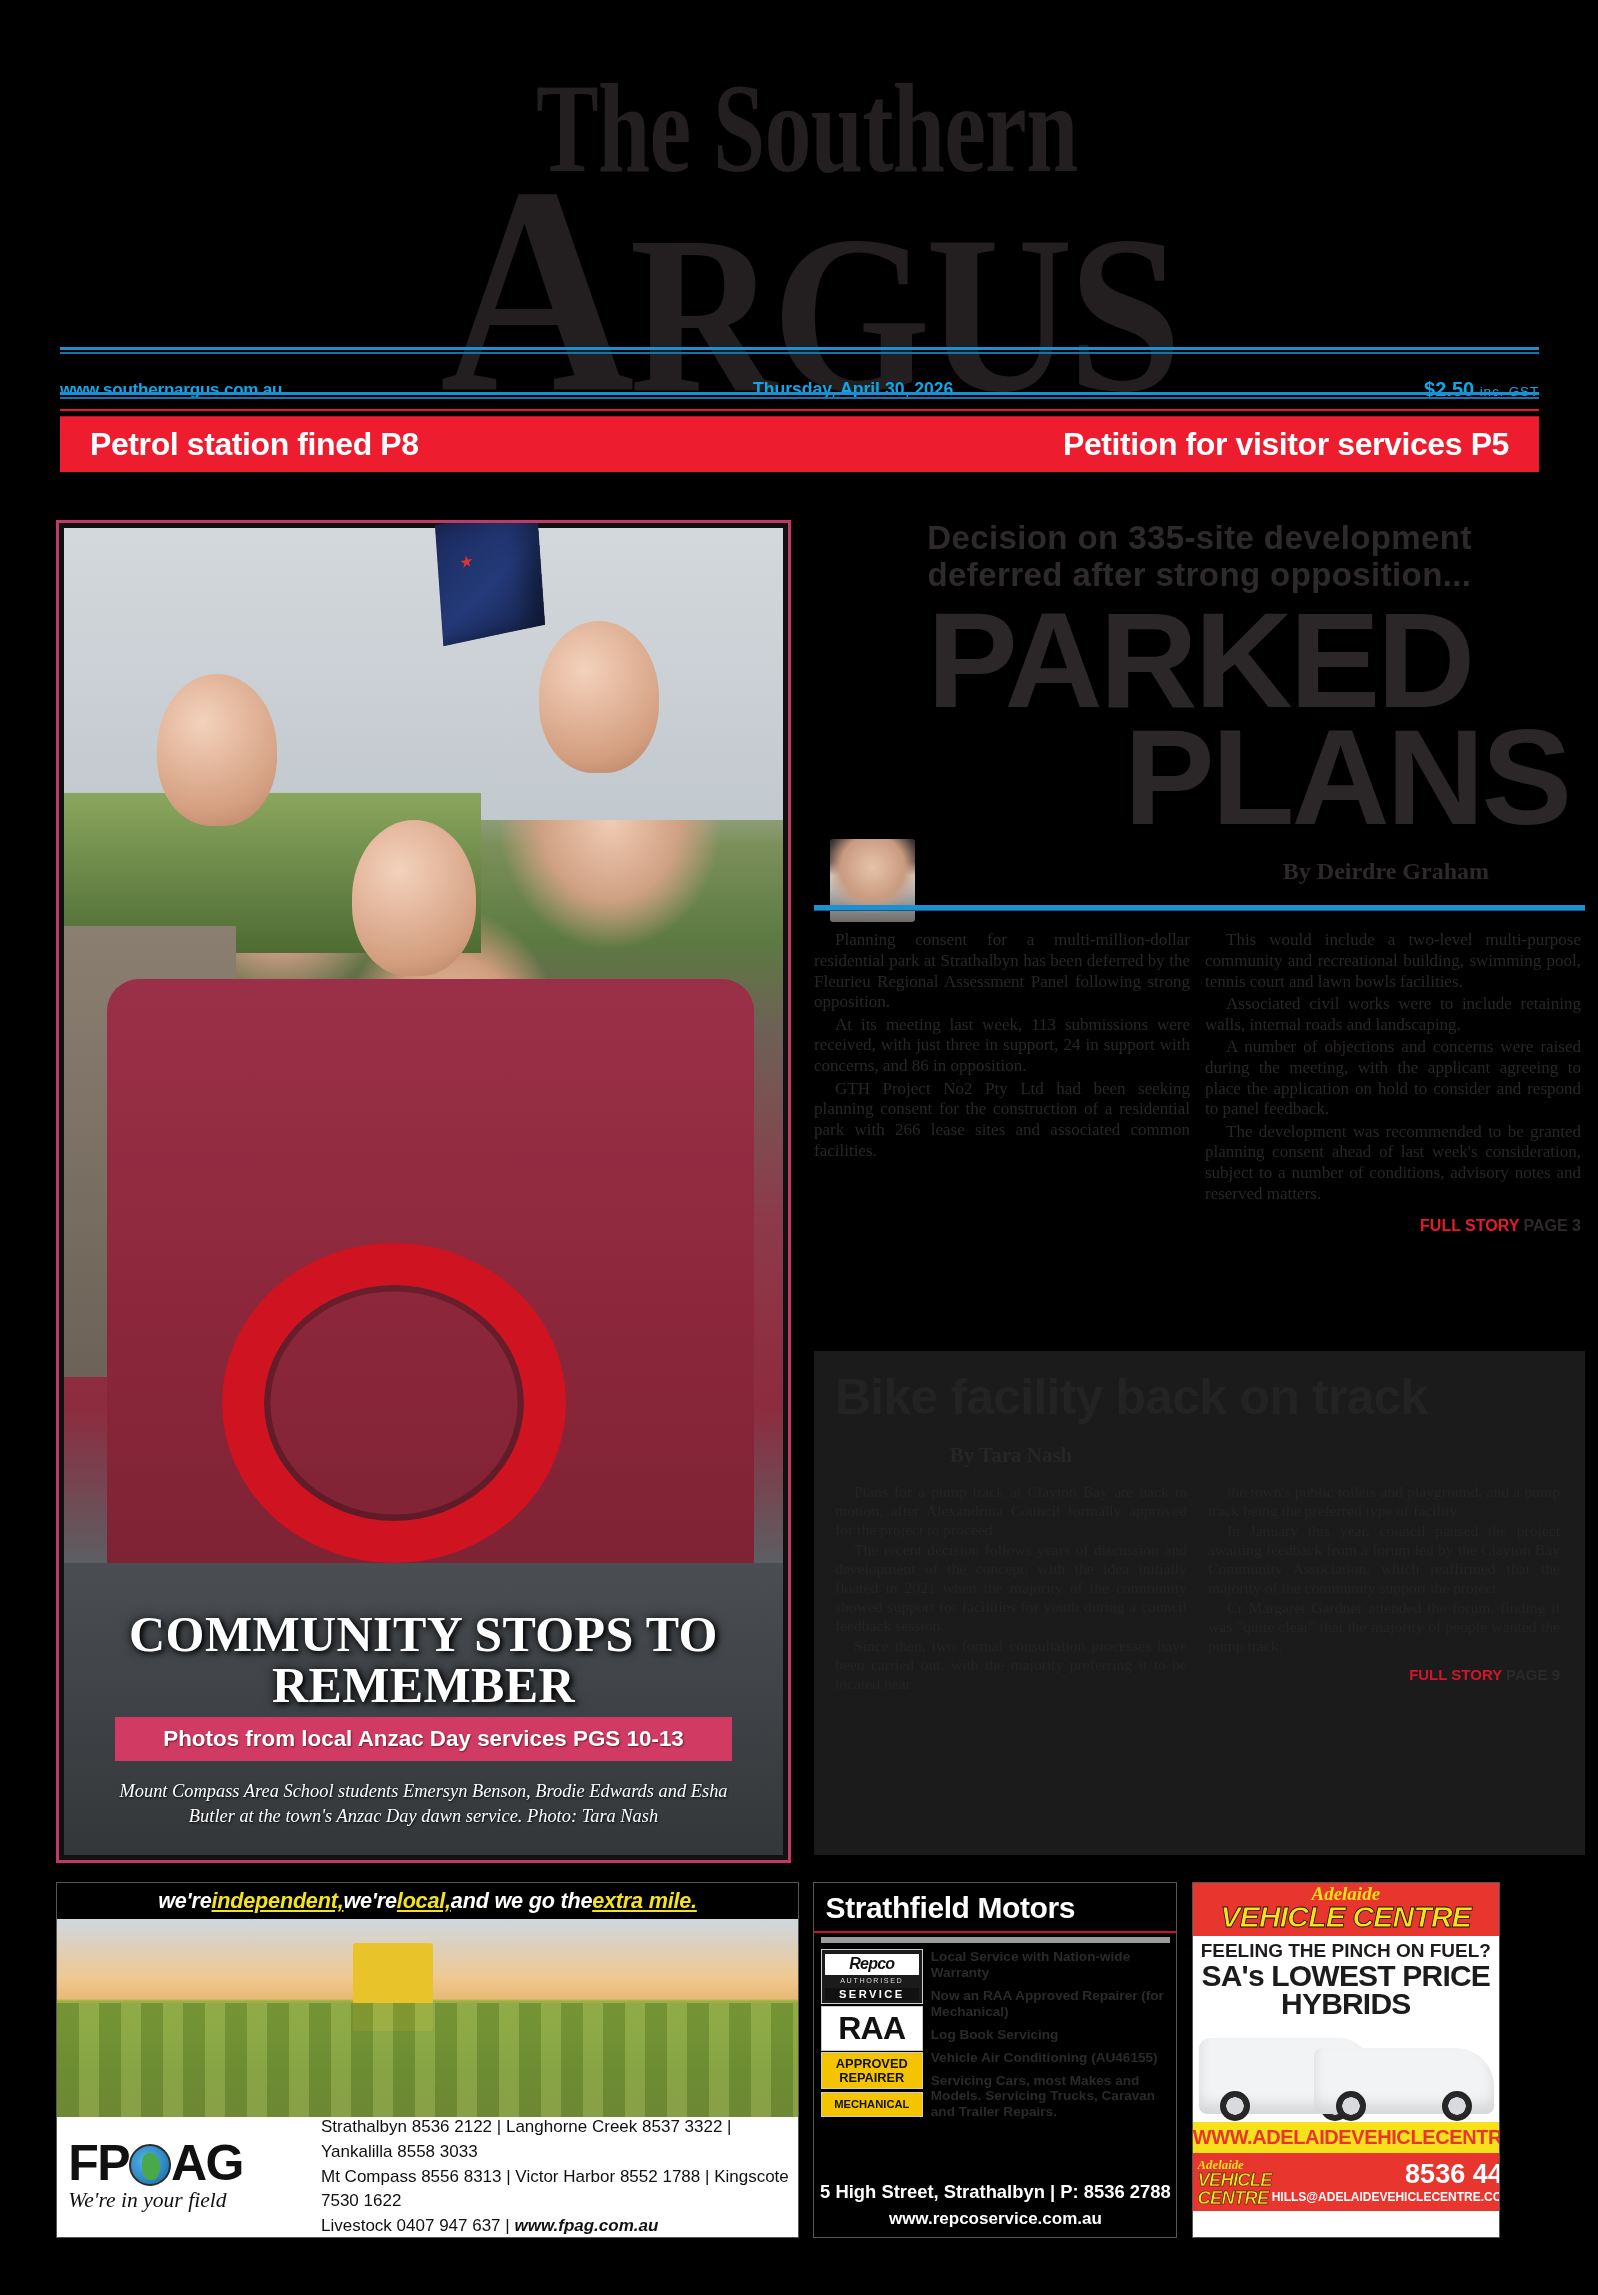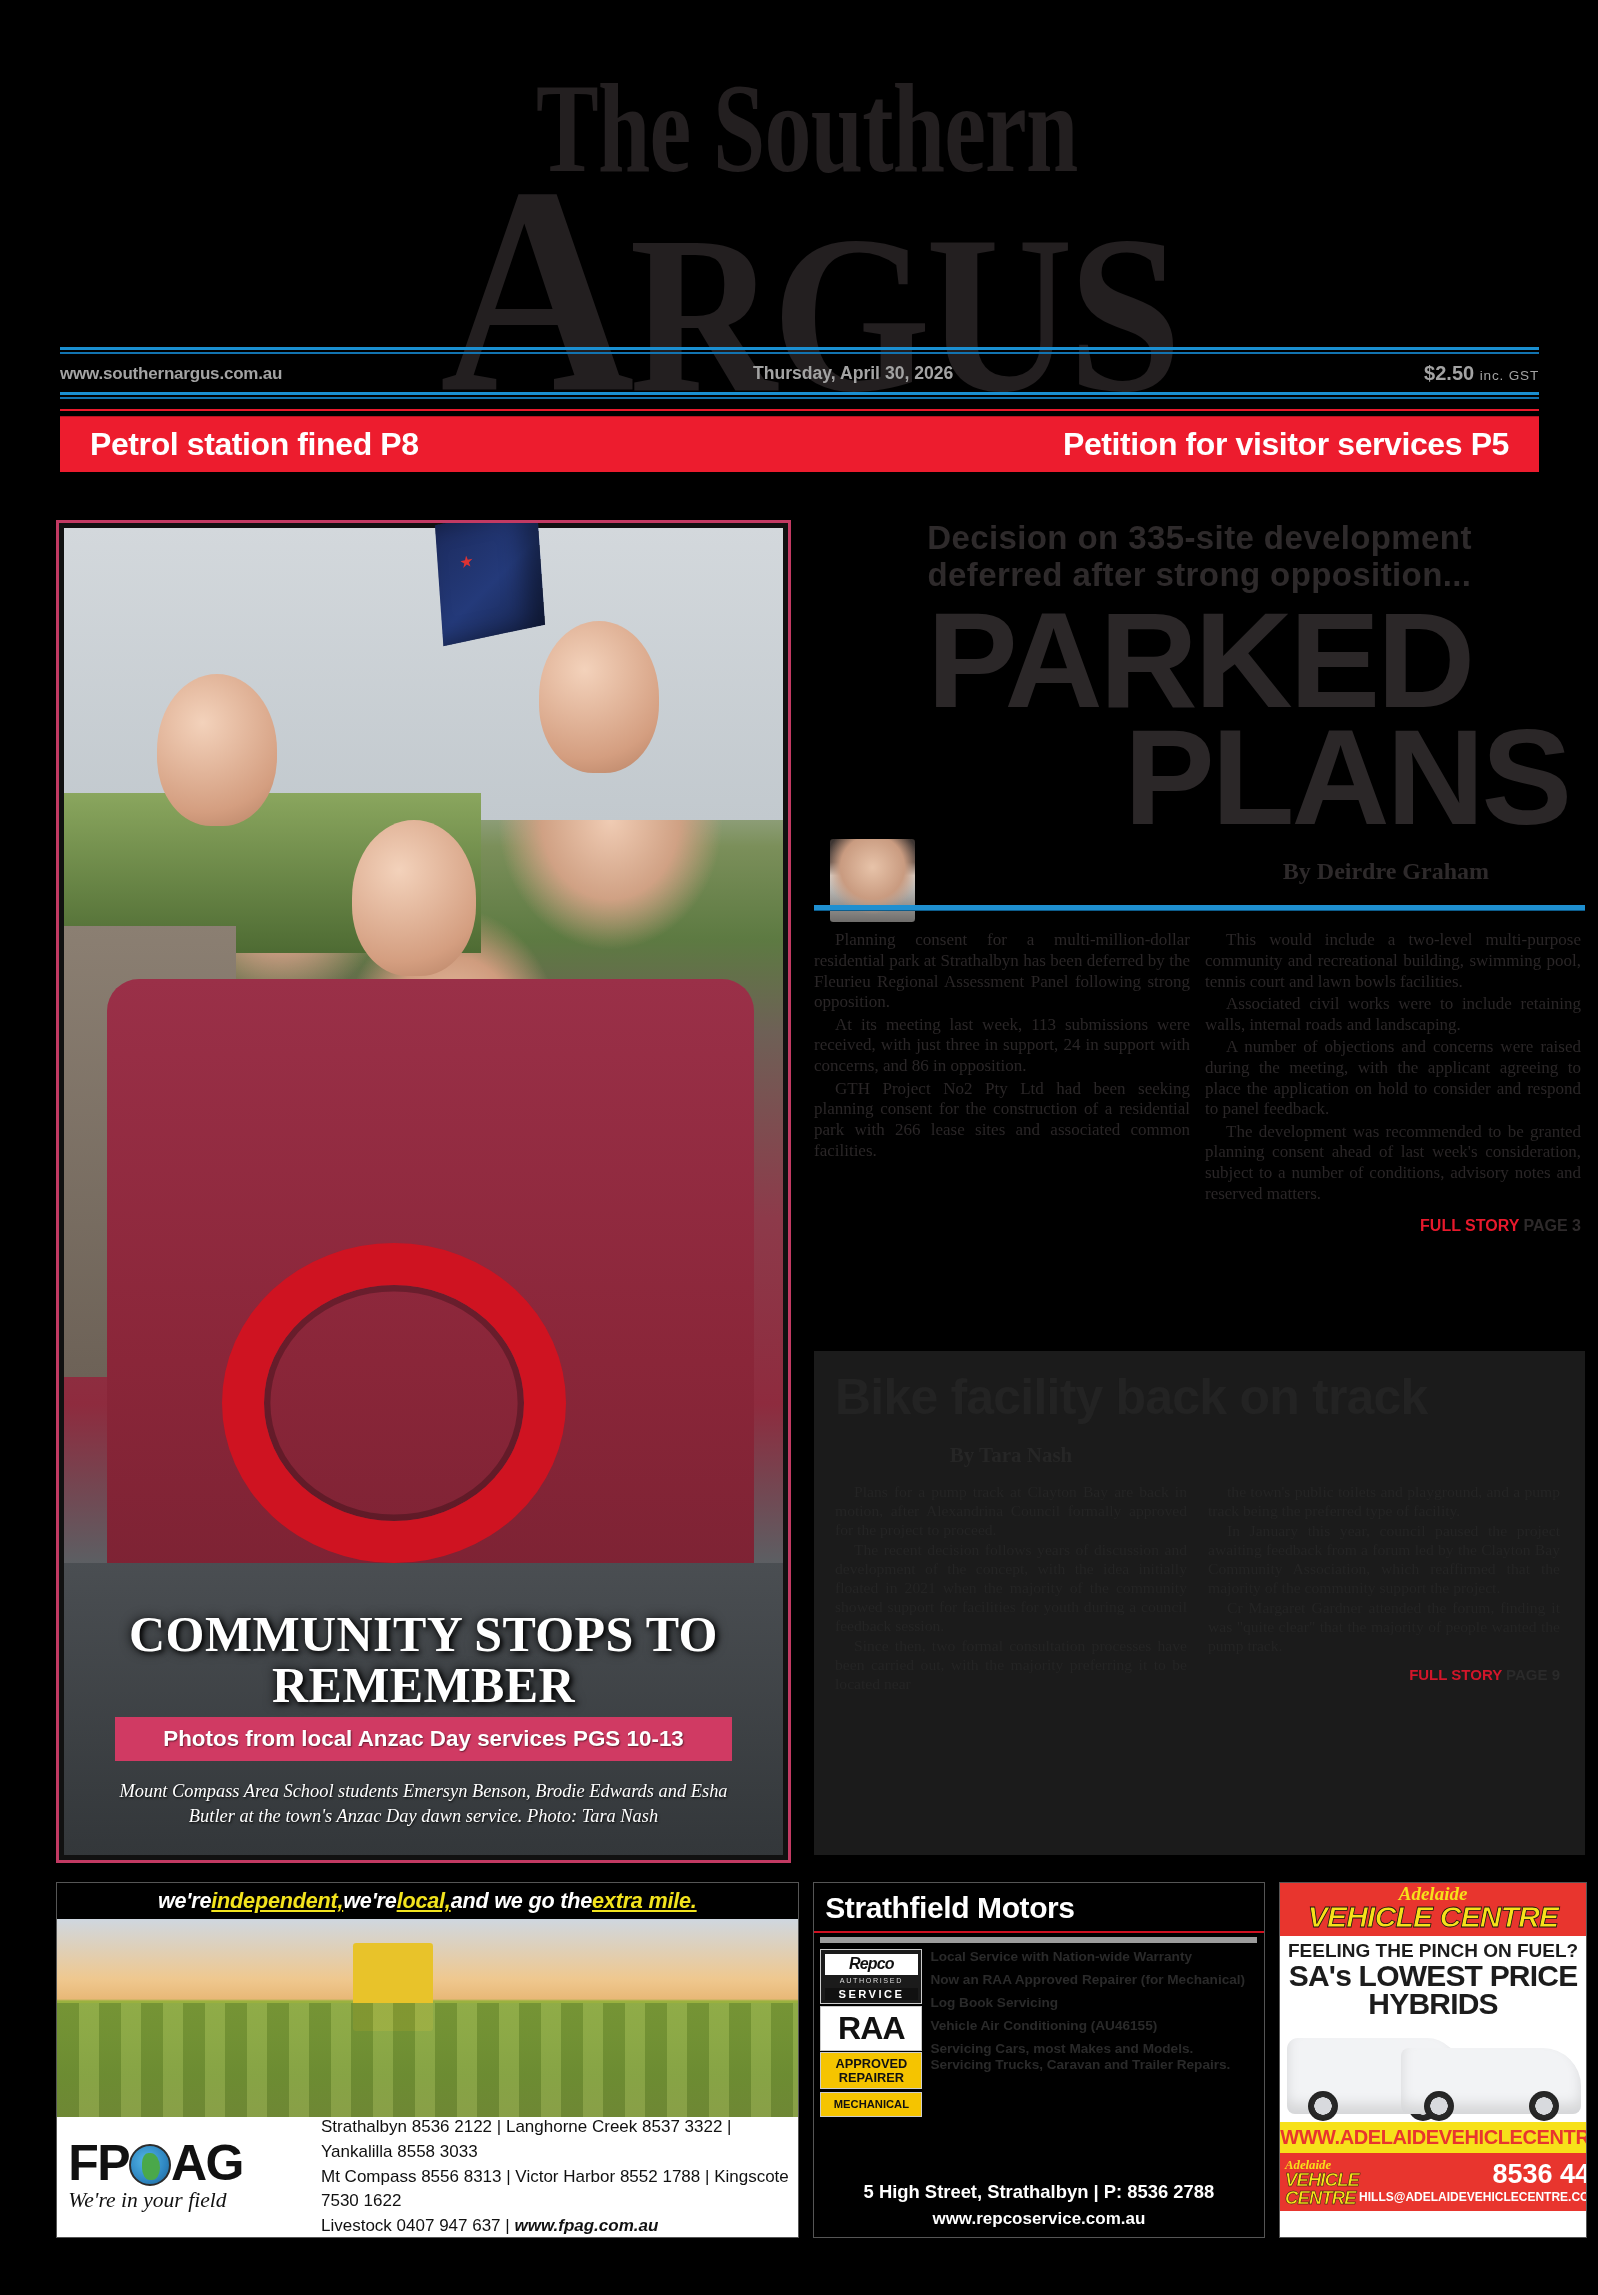--- a/index.html
+++ b/index.html
@@ -32,23 +32,23 @@
     transform: scaleY(1.12) scaleX(1.02); transform-origin: left top;
   }
   .mast-argus .drop { font-size: 264px; }
 
   
   .rule-blue { position: absolute; left: 60px; width: 1479px; height: 3.2px; background: #1a8fd1; }
   .rule-blue-thin { position: absolute; left: 60px; width: 1479px; height: 1.6px; background: #1273b0; }
   .rule-red { position: absolute; left: 60px; width: 1479px; height: 2.4px; background: #e8192c; }
 
   .inforow {
-    position: absolute; left: 60px; top: 361px; width: 1479px; height: 25.6px;
+    position: absolute; left: 60px; top: 377px; width: 1479px; height: 25.6px;
     display: flex; align-items: center; justify-content: space-between;
-    color: #a3a3a3; font-weight: bold; font-size: 17px;
+    color: #0ea5e9; font-weight: bold; font-size: 17px;
   }
   .inforow .url { letter-spacing: -0.2px; }
   .inforow .date { font-size: 17.6px; }
   .inforow .price { font-size: 20px; }
   .inforow .price .gst { font-size: 13.6px; font-weight: normal; letter-spacing: 0.8px;}
 
   
   .skybar {
     position: absolute; left: 60px; top: 416px; width: 1479px; height: 56px;
     background: #ed1c2e; display: flex; align-items: center;
@@ -222,21 +222,21 @@
   .fpag-logo .big .globe { display:inline-block; width:42px; height:42px; border-radius:50%;
      background: radial-gradient(circle at 40% 40%, #55b7e8, #2e86c1 60%, #1c5f8d);
      border: 2.4px solid #2c2c2c; vertical-align: -6.4px; position: relative; }
   .fpag-logo .big .globe::after{content:"";position:absolute;left:11.2px;top:6.4px;width:17.6px;height:27px;
      background:#4aa84a;border-radius:40% 60% 50% 50%;}
   .fpag-logo .tag { font-family:"Liberation Serif", serif; font-style:italic; font-size:21.6px; color:#111; margin-top:1.6px;}
   .fpag-contact { flex:1; font-size: 17px; color:#111; line-height:1.45; }
   .fpag-contact b { font-style: italic; }
 
   
-  .ad-strath { width: 452px; background: #000; border: 0.8px solid #555; position:relative; }
+  .ad-strath { width: 364px; background: #000; border: 0.8px solid #555; position:relative; }
   .strath-head {
     background:#000; color:#fff; font-weight:bold; font-size: 30px;
     padding: 8px 0 6.4px 11.2px; letter-spacing:-0.4px;
     border-bottom: 2.4px solid #cf1020;
   }
   .strath-grey { height: 6.4px; background:#9c9c9c; margin: 3.2px 6.4px 0 6.4px; }
   .strath-body { display:flex; padding: 6.4px; gap: 8px; }
   .strath-badges { width: 102px; }
   .bdg { border:0.8px solid #ccc; margin-bottom:1.6px; }
   .bdg-repco { background:#1b1b1b; padding:3.2px; text-align:center; }

